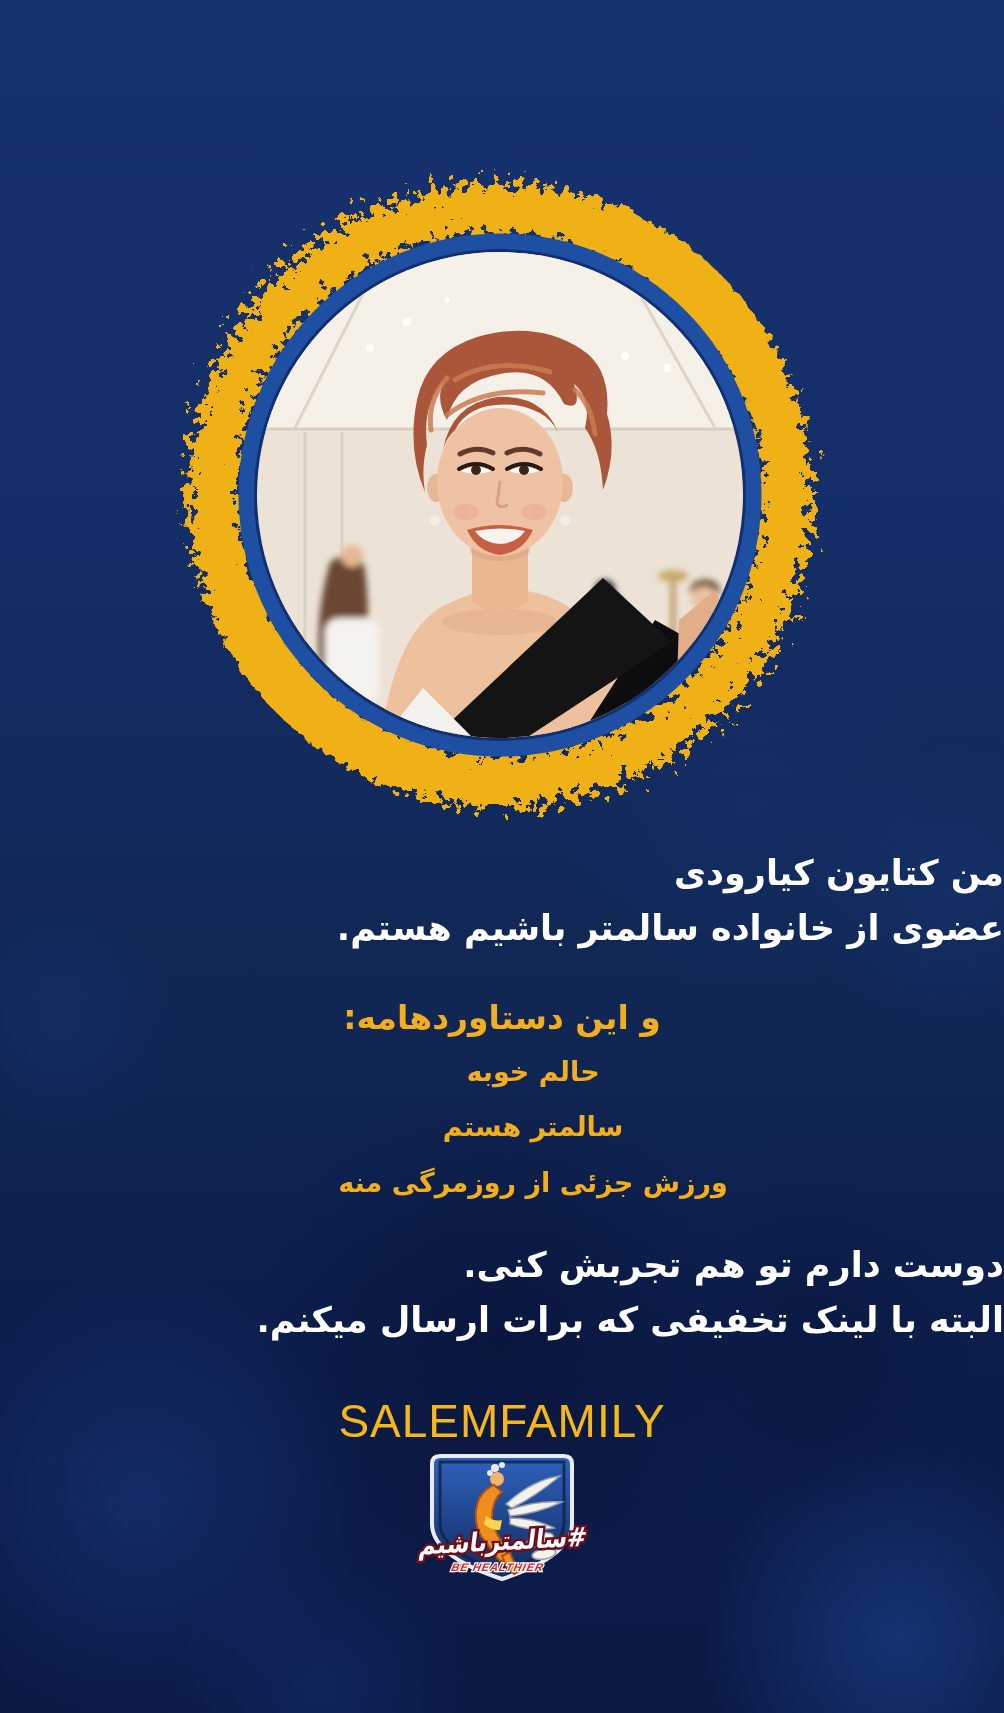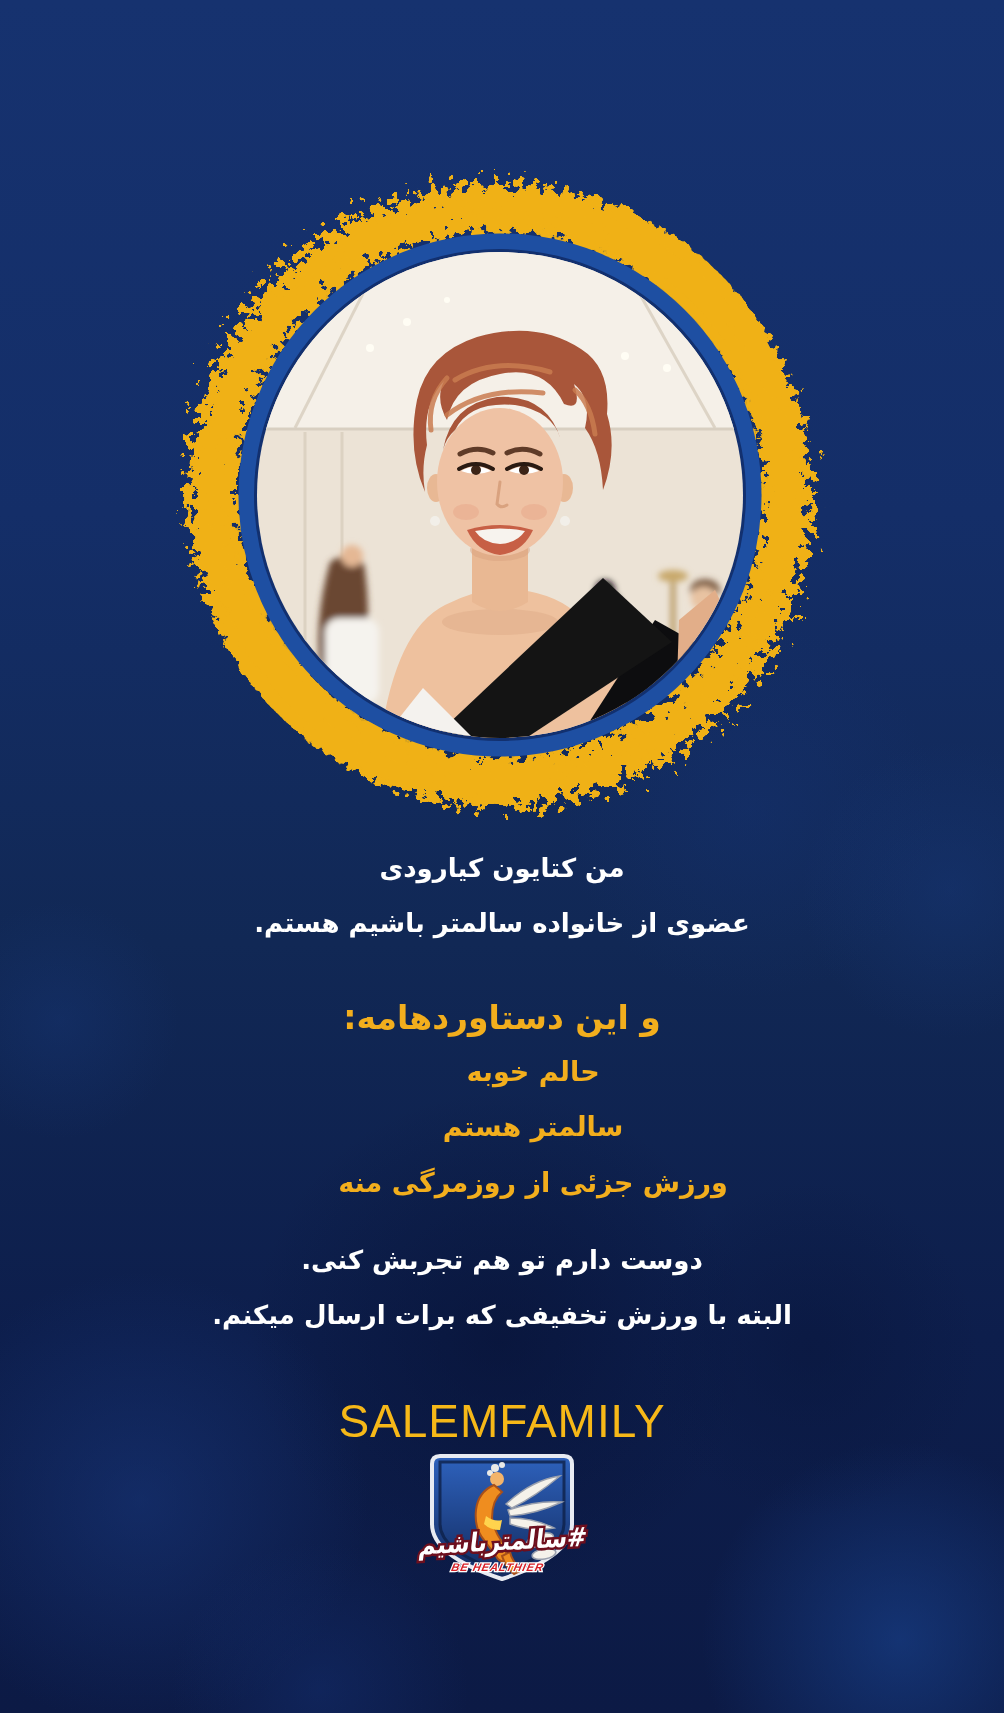--- a/index.html
+++ b/index.html
@@ -13,21 +13,21 @@
   .b2{left:-90px;top:1270px;width:460px;height:460px;background:radial-gradient(circle,rgba(28,64,140,.42) 0%,rgba(28,64,140,0) 70%);}
   .b3{left:700px;top:1440px;width:400px;height:400px;background:radial-gradient(circle,rgba(27,72,152,.55) 0%,rgba(27,72,152,0) 70%);}
   .b4{left:800px;top:740px;width:300px;height:300px;background:radial-gradient(circle,rgba(25,60,130,.35) 0%,rgba(25,60,130,0) 70%);}
   .b5{left:-60px;top:900px;width:240px;height:240px;background:radial-gradient(circle,rgba(25,60,130,.30) 0%,rgba(25,60,130,0) 70%);}
   .b6{left:640px;top:1180px;width:340px;height:340px;background:radial-gradient(circle,rgba(9,22,60,.55) 0%,rgba(9,22,60,0) 70%);}
   .b7{left:170px;top:1540px;width:300px;height:300px;background:radial-gradient(circle,rgba(22,52,122,.40) 0%,rgba(22,52,122,0) 70%);}
   .b8{left:560px;top:620px;width:380px;height:380px;background:radial-gradient(circle,rgba(23,55,125,.28) 0%,rgba(23,55,125,0) 70%);}
   .frame{position:absolute;left:155px;top:150px;width:690px;height:690px;}
   .txt{position:absolute;left:0;width:100%;text-align:center;font-weight:bold;line-height:1.25;}
   .fa{direction:rtl;}
-  .white{color:var(--text-white,#ffffff);font-size:26px;}
+  .white{color:var(--text-white,#ffffff);font-size:35px;text-align:right;}
   .yellow{color:var(--accent-yellow,#f2ae1d);font-size:33px;}
   .item{font-size:27px;padding-left:31px;}
   .t-intro1{top:852px;}
   .t-intro2{top:907px;}
   .t-head{top:997px;}
   .t-item0{top:1055px;}
   .t-item1{top:1110px;}
   .t-item2{top:1166px;}
   .t-outro1{top:1244px;}
   .t-outro2{top:1299px;}
@@ -153,21 +153,21 @@
 
   <div class="txt fa white t-intro1" dir="rtl">من کتایون کیارودی</div>
   <div class="txt fa white t-intro2" dir="rtl">عضوی از خانواده سالمتر باشیم هستم.</div>
 
   <div class="txt fa yellow t-head" dir="rtl">و این دستاوردهامه:</div>
   <div class="txt fa yellow item t-item0" dir="rtl">حالم خوبه</div>
   <div class="txt fa yellow item t-item1" dir="rtl">سالمتر هستم</div>
   <div class="txt fa white t-outro1" dir="rtl">دوست دارم تو هم تجربش کنی.</div>
 
   <div class="txt fa yellow item t-item2" dir="rtl">ورزش جزئی از روزمرگی منه</div>
-  <div class="txt fa white t-outro2" dir="rtl">البته با ورزش تخفیفی که برات ارسال میکنم.</div>
+  <div class="txt fa white t-outro2" dir="rtl">البته با لینک تخفیفی که برات ارسال میکنم.</div>
 
   <div class="promo">SALEMFAMILY</div>
 
   <div class="logo">
     <svg viewBox="0 0 216 132" width="216" height="132">
       <defs>
         <linearGradient id="shieldGrad" x1="0" y1="0" x2="0" y2="1">
           <stop offset="0" stop-color="#2e62bd"></stop>
           <stop offset="1" stop-color="#122a5e"></stop>
         </linearGradient>

